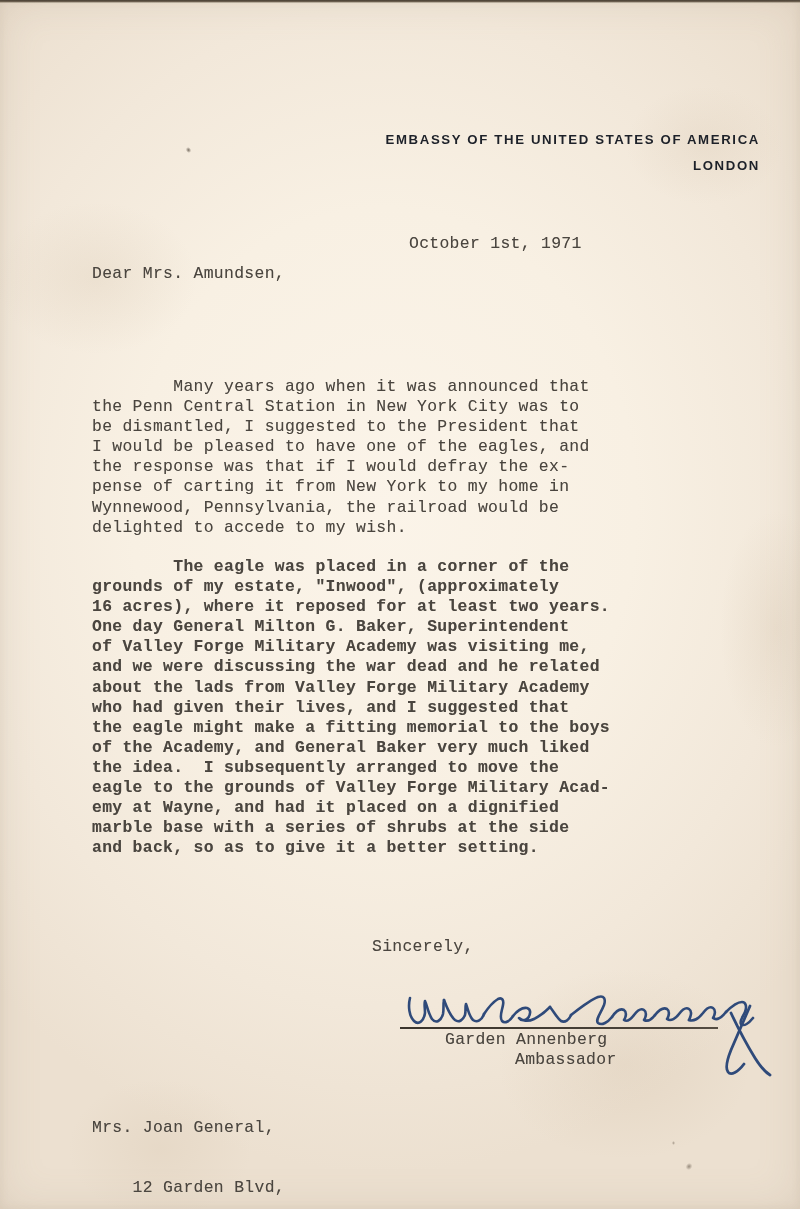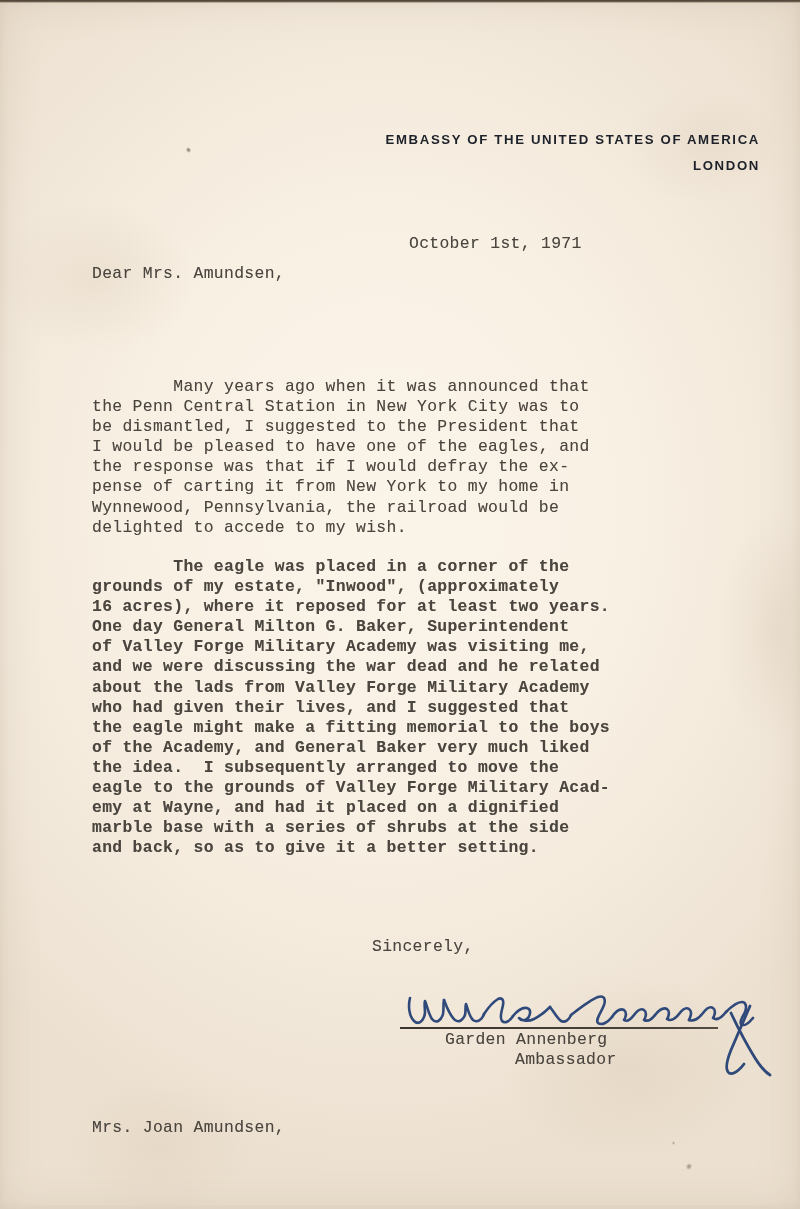--- a/index.html
+++ b/index.html
@@ -243,19 +243,20 @@
         <path d="M333,33 C340,48 349,65 357,78 C362,86 367,92 372,95" stroke-width="2.8"></path>
       </g>
     </svg>
 
     <div id="sig-rule"></div>
     <div id="sig-name" class="tw">Garden Annenberg</div>
     <div id="sig-title" class="tw">Ambassador</div>
   </div>
 
   <div id="recipient" class="tw">
-    <div>Mrs. Joan Amundsen,</div>
+    <div>Mrs. Joan General,</div>
+    <div>    12 Garden Blvd,</div>
     
     
   </div>
 
   <div id="edge-shade"></div>
 </div>
 
 </body></html>

